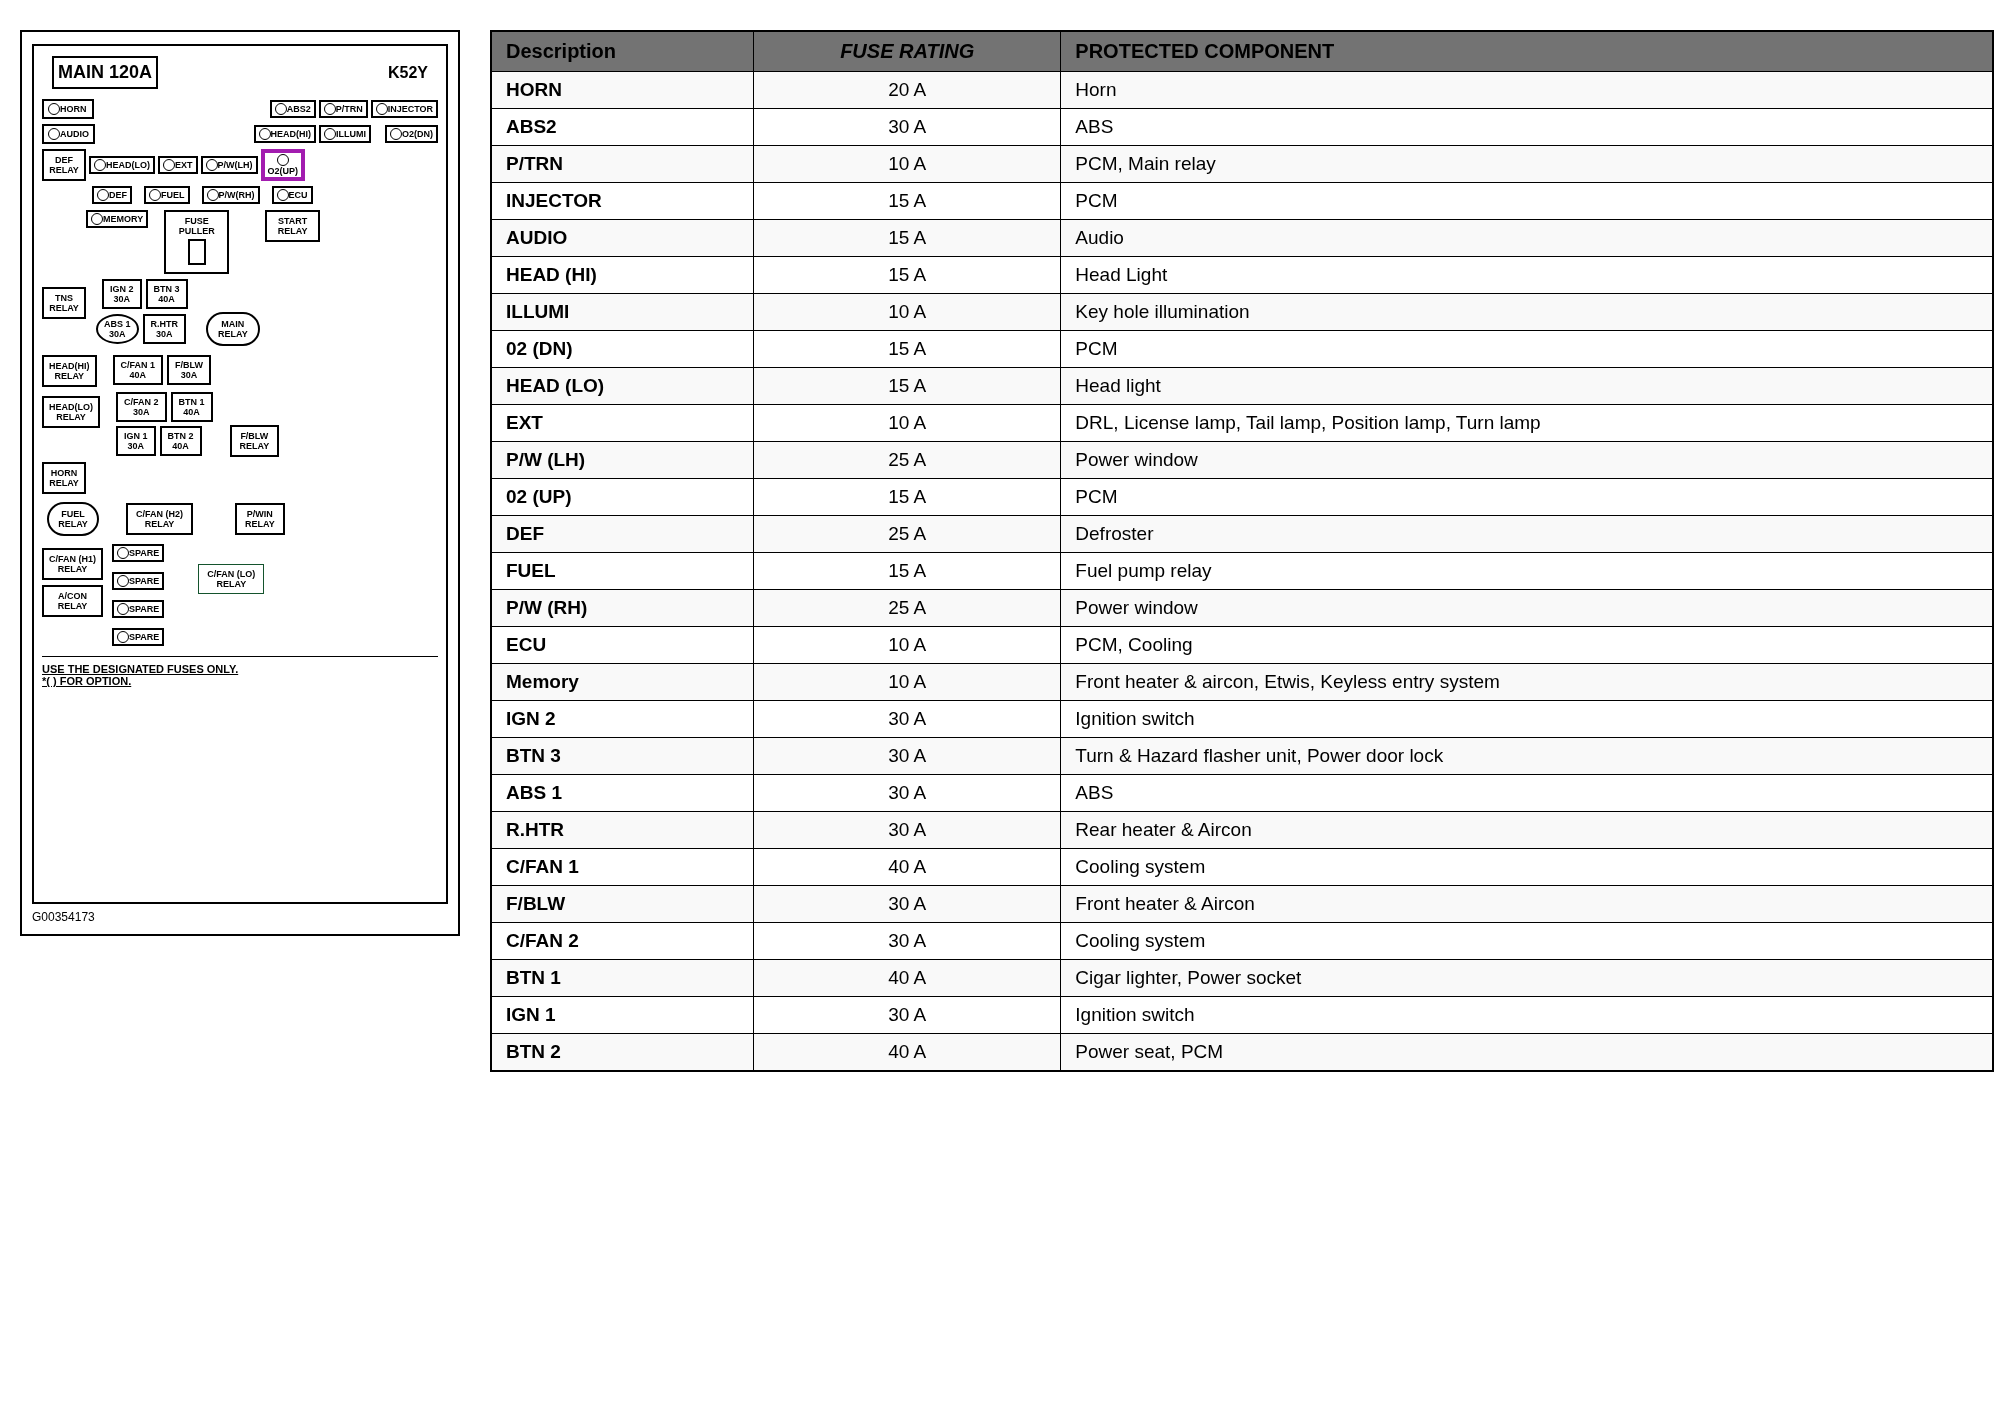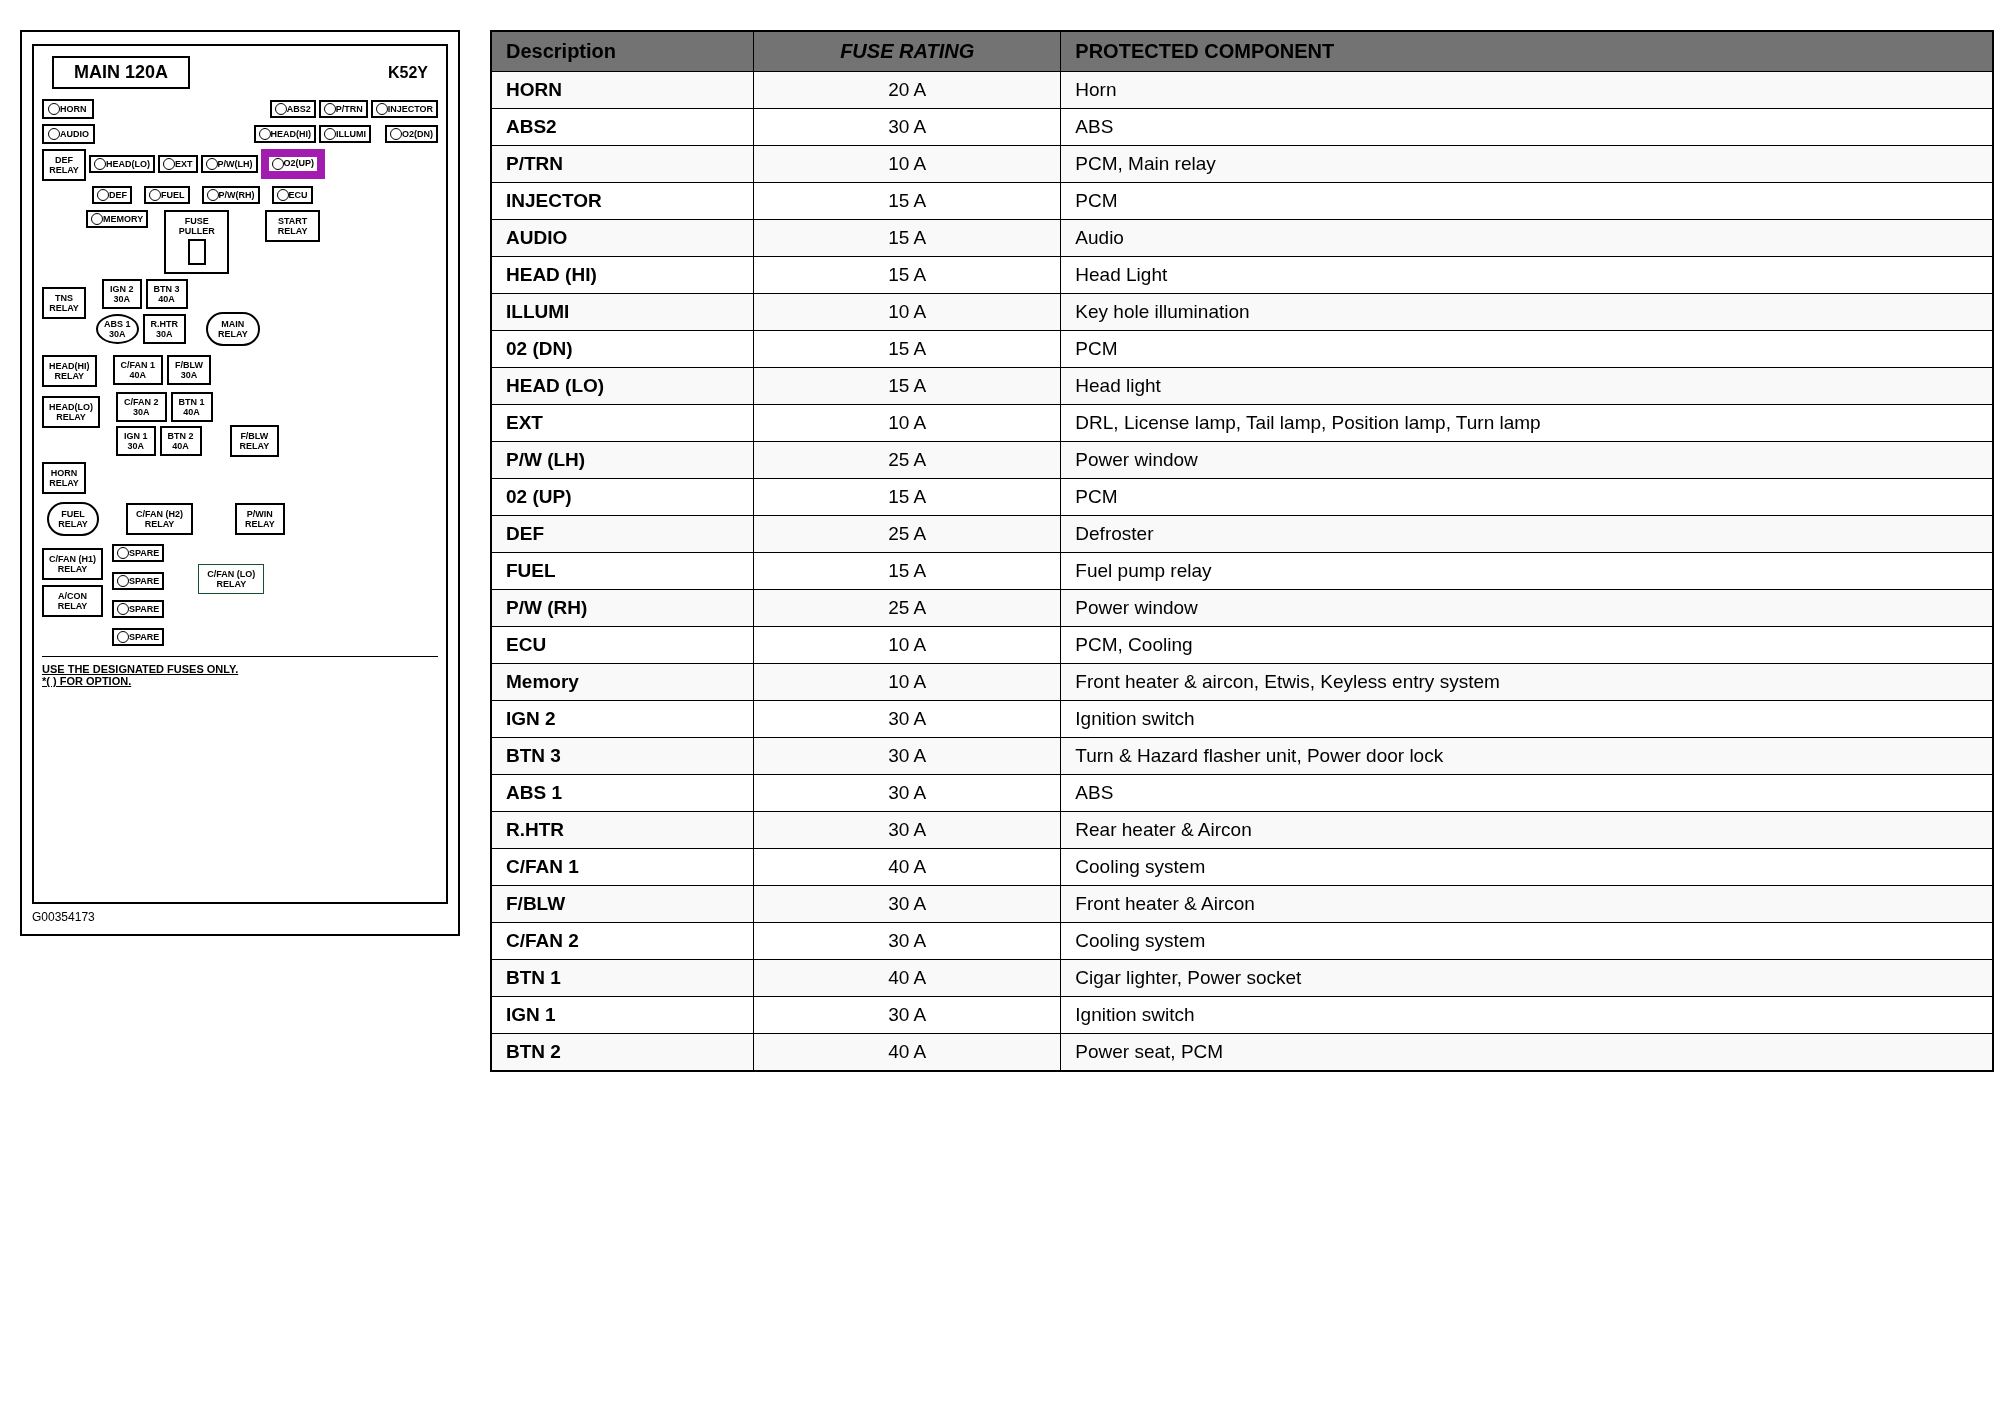--- a/index.html
+++ b/index.html
@@ -35,21 +35,21 @@
     
     .main-header {
       display: flex;
       align-items: center;
       justify-content: space-between;
       margin-bottom: 10px;
       padding: 0 10px;
     }
     .main-120a {
       border: 2px solid #000;
-      padding: 4px 20px;
+      padding: 4px 4px;
       font-size: 18px;
       font-weight: bold;
     }
     .k52y {
       font-size: 16px;
       font-weight: bold;
     }
 
     .fuse-label {
       font-size: 9px;
@@ -197,21 +197,21 @@
           <span class="fuse-label">HEAD(LO)</span>
         </div>
         <div style="display:flex;align-items:center;border:2px solid #000;padding:1px 3px;">
           <div class="fuse-small-icon"></div>
           <span class="fuse-label">EXT</span>
         </div>
         <div style="display:flex;align-items:center;border:2px solid #000;padding:1px 3px;">
           <div class="fuse-small-icon"></div>
           <span class="fuse-label">P/W(LH)</span>
         </div>
-        <div style="display:flex;align-items:flex-start;border:8px solid #a21caf;padding:1px 3px;">
+        <div style="display:flex;align-items:center;border:4px solid #a21caf;padding:1px 3px;flex-direction:column;">
           <div class="fuse-small-icon"></div>
           <span class="fuse-label">O2(UP)</span>
         </div>
       </div>
     </div>
 
     <div class="diag-row4" style="padding-left:50px;">
       <div style="display:flex;align-items:center;border:2px solid #000;padding:1px 3px;">
         <div class="fuse-small-icon"></div>
         <span class="fuse-label">DEF</span>

